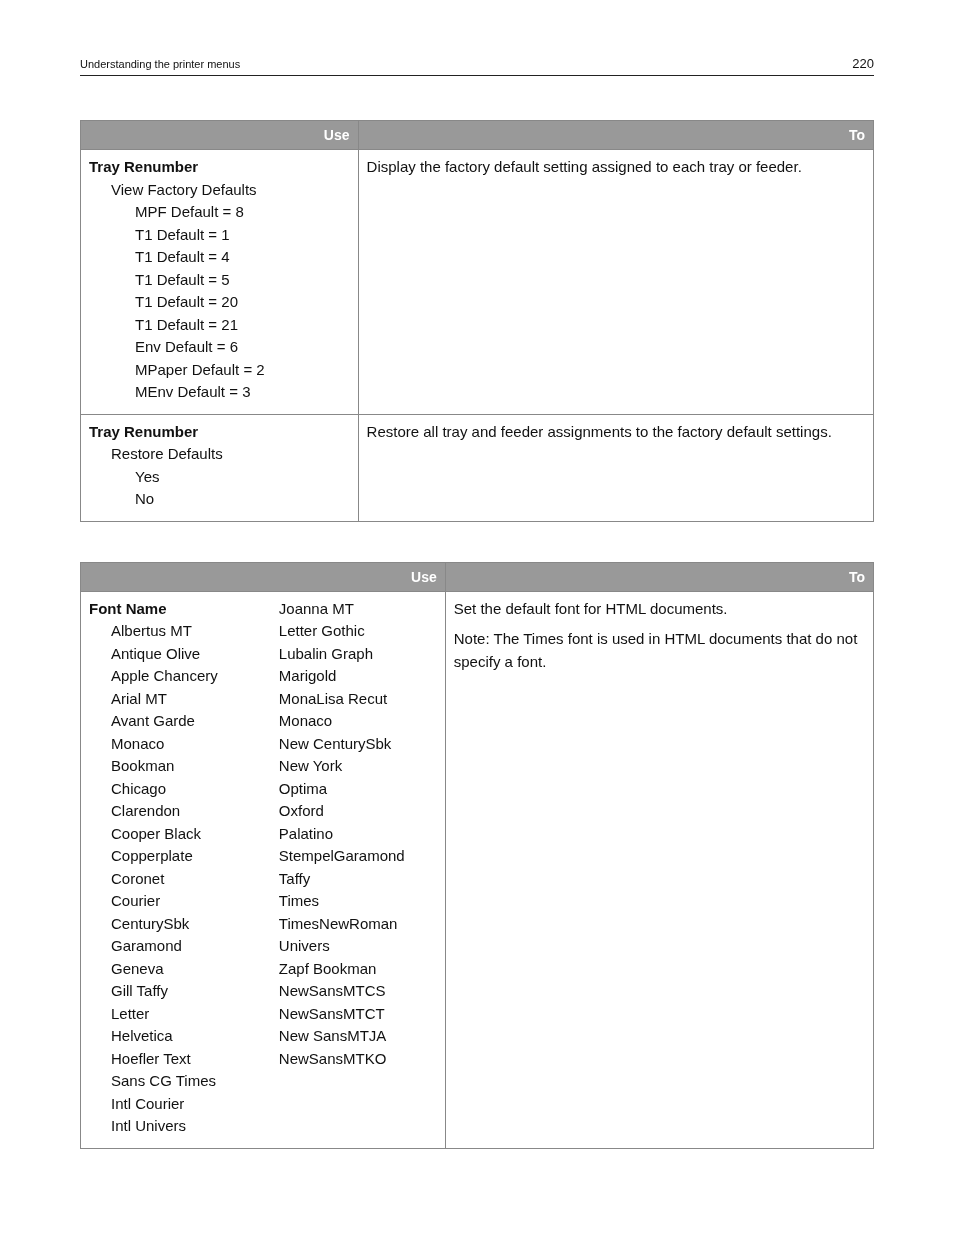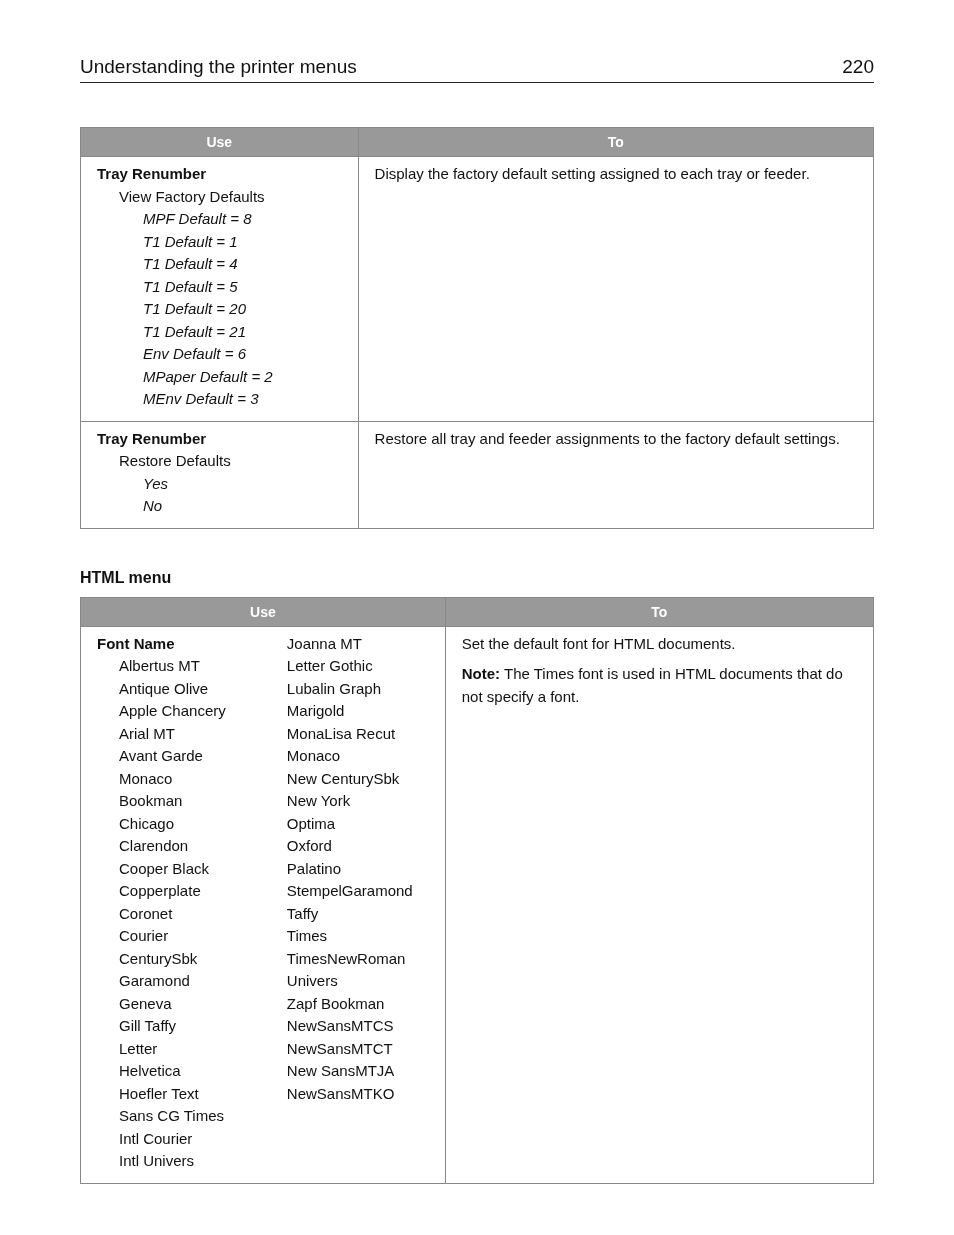--- a/index.html
+++ b/index.html
@@ -19,56 +19,56 @@
   }
   .page-header {
     display: flex;
     justify-content: space-between;
     align-items: baseline;
     border-bottom: 1px solid #222;
     padding-bottom: 4px;
     margin-bottom: 44px;
   }
   .page-header .title {
-    font-size: 19px;
+    font-size: 11px;
   }
   .page-header .num {
-    font-size: 19px;
+    font-size: 13px;
   }
   table.menu {
     width: 100%;
     border-collapse: collapse;
     table-layout: fixed;
     margin-bottom: 40px;
   }
   table.menu th {
     background: #999;
     color: #fff;
-    text-align: center;
+    text-align: right;
     font-weight: 600;
     padding: 6px 8px;
     border: 1px solid #888;
     font-size: 14px;
   }
   table.menu td {
     border: 1px solid #888;
     vertical-align: top;
-    padding: 6px 8px 10px 16px;
+    padding: 6px 8px 10px 8px;
     font-size: 15px;
     line-height: 1.5;
   }
   .rowtitle { font-weight: 700; }
   .ind1 { padding-left: 22px; }
-  .ind2 { padding-left: 46px; font-style: italic; }
+  .ind2 { padding-left: 46px; }
   .section-heading {
     font-weight: 700;
     font-size: 16px;
     margin: 8px 0 10px 0;
   }
-  .note-label { font-weight: 700; }
+  .note-label { font-weight: 400; }
 </style>
 </head>
 <body>
 
 <div class="page">
 
   <div class="page-header">
     <span class="title">Understanding the printer menus</span>
     <span class="num">220</span>
   </div>
@@ -106,21 +106,20 @@
           <div class="rowtitle">Tray Renumber</div>
           <div class="ind1">Restore Defaults</div>
           <div class="ind2">Yes</div>
           <div class="ind2">No</div>
         </td>
         <td>Restore all tray and feeder assignments to the factory default settings.</td>
       </tr>
     </tbody>
   </table>
 
-  <div class="section-heading">HTML menu</div>
 
   <table class="menu">
     <colgroup>
       <col style="width:24%">
       <col style="width:22%">
       <col style="width:54%">
     </colgroup>
     <thead>
       <tr>
         <th colspan="2">Use</th>

